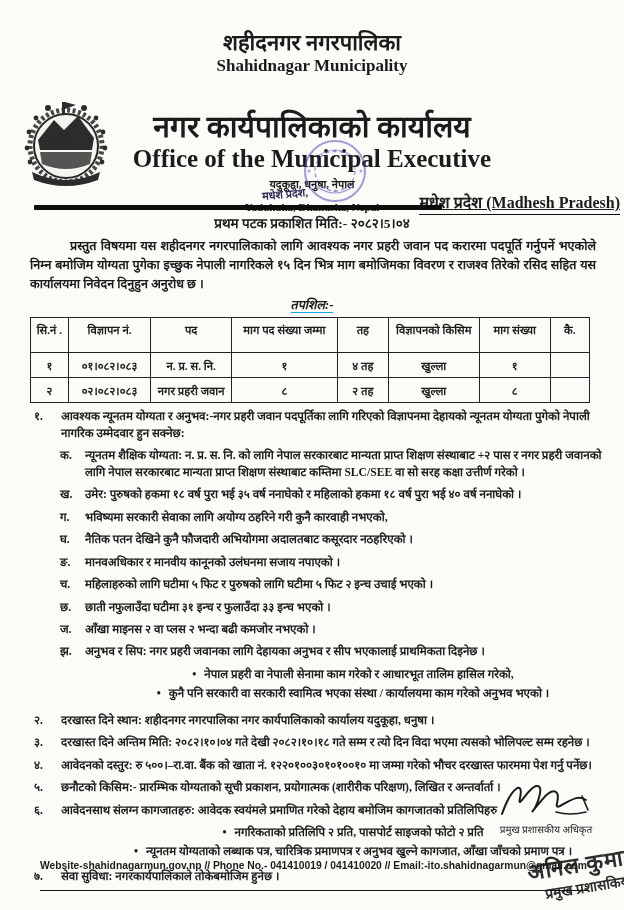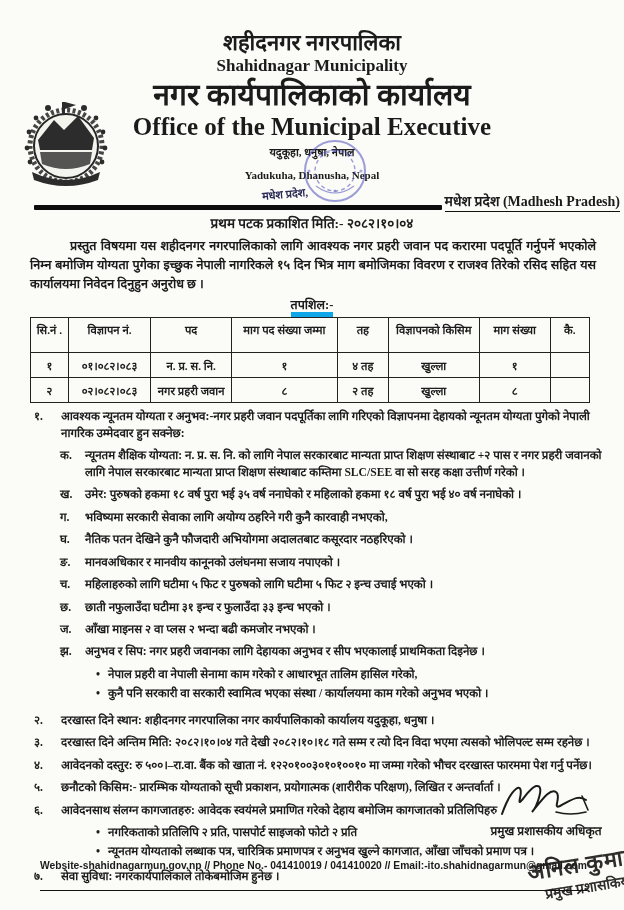--- a/index.html
+++ b/index.html
@@ -7,63 +7,63 @@
     position:relative;width:624px;height:910px;margin:0 auto;
     background:#fbfbf8;overflow:hidden;color:#1b1b1b;
     font-family:"Liberation Serif","DejaVu Sans",serif;
   }
   
   .header{position:relative;height:210px;border-radius:7px;}
   .emblem{position:absolute;left:18px;top:94px;}
   .head-center{position:absolute;left:0;right:0;top:30px;text-align:center;}
   .h-np1{font-size:22px;font-weight:700;line-height:1.15;}
   .h-en1{font-size:17px;font-weight:700;line-height:1.25;}
-  .h-np2{font-size:30px;font-weight:700;line-height:1.2;}
+  .h-np2{font-size:30px;font-weight:700;line-height:1.2;margin-top:32px;}
   .h-en2{font-size:25px;font-weight:700;line-height:1.15;}
   .h-ad1{font-size:11px;font-weight:700;margin-top:3px;}
   .h-ad2{font-size:11px;font-weight:700;margin-top:10px;}
   .seal{position:absolute;left:296px;top:138px;opacity:.8;}
   .seal-province{
     position:absolute;left:262px;top:186px;font-size:11px;font-weight:700;
     color:#2a2a55;transform:rotate(-5deg);
   }
   .province-right{
-    position:absolute;right:4px;top:191px;font-size:14px;font-weight:700;
-    border-bottom:1.5px solid #111;padding-bottom:1px;
+    position:absolute;right:4px;top:191px;font-size:16px;font-weight:700;
+    border-bottom:1.5px solid #111;padding-bottom:1px;text-decoration:underline;
   }
   .rule{position:absolute;left:34px;top:205px;width:408px;height:5px;background:#0d0d0d;border-radius:1px;}
   
   .n-title{text-align:center;font-size:15px;font-weight:700;margin-top:2px;}
   .n-pub{text-align:center;font-size:13.5px;font-weight:700;margin-top:4px;}
   .n-intro{
     margin:5px 28px 0 30px;font-size:12.6px;font-weight:700;line-height:1.52;
     text-align:justify;text-indent:40px;
   }
   .n-details{text-align:center;font-size:12.5px;font-weight:700;margin-top:2px;}
-  .n-details span{border-bottom:5px solid #0ea5e9;}
+  .n-details span{border-bottom:1px solid #0ea5e9;font-style:italic;}
   
   table.vtab{
     border-collapse:collapse;margin:4px auto 0 30px;width:560px;
     font-size:11.3px;font-weight:700;
   }
   .vtab th,.vtab td{border:1.4px solid #222;text-align:center;padding:2px 2px;}
   .vtab th{height:28px;vertical-align:top;padding-top:4px;}
   .vtab td{height:20px;}
   
   .list{margin:6px 14px 0 34px;font-size:11.6px;font-weight:600;line-height:1.42;}
   .li{display:flex;gap:5px;margin-bottom:6px;}
   .li .num{min-width:22px;font-weight:700;}
   .li .txt{flex:1;}
   .sub{margin-left:26px;}
   .sub .num{min-width:20px;}
-  .blt{display:flex;gap:8px;margin:3px 0 3px 62px;}
+  .blt{display:flex;gap:8px;margin:3px 0 3px 62px;justify-content:center;}
   .blt::before{content:"•";font-weight:700;}
   
   .sig-block{position:absolute;right:18px;top:778px;text-align:center;}
-  .sig-title{font-size:12px;font-weight:700;margin-top:-4px;}
+  .sig-title{font-size:10px;font-weight:400;margin-top:-4px;}
   .stamp-ink{
     position:absolute;right:-48px;top:845px;transform:rotate(-9deg);
     color:#2e2d2b;text-align:left;white-space:nowrap;
   }
   .stamp-name{font-size:22px;font-weight:700;letter-spacing:1px;}
   .stamp-desg{font-size:14px;font-weight:700;margin-left:14px;}
   
   .footer{
     position:absolute;left:40px;top:860px;font-size:10.3px;font-weight:700;
     font-family:"Liberation Sans","DejaVu Sans",sans-serif;
@@ -126,21 +126,21 @@
         <circle cx="13" cy="33" r="1.6"></circle>
           <circle cx="65" cy="33" r="1.6"></circle>
       </g>
     </svg>
     <div class="seal-province">मधेश प्रदेश,</div>
 
     <div class="province-right">मधेश प्रदेश (Madhesh Pradesh)</div>
     <div class="rule"></div>
   </div>
 
-  <div class="n-pub">प्रथम पटक प्रकाशित मिति:- २०८२।१०।०४</div>
+  <div class="n-pub">प्रथम पटक प्रकाशित मिति:- २०८२।5।०४</div>
   <div class="n-intro">प्रस्तुत विषयमा यस शहीदनगर नगरपालिकाको लागि आवश्यक नगर प्रहरी जवान पद करारमा पदपूर्ति गर्नुपर्ने भएकोले निम्न बमोजिम योग्यता पुगेका इच्छुक नेपाली नागरिकले १५ दिन भित्र माग बमोजिमका विवरण र राजश्व तिरेको रसिद सहित यस कार्यालयमा निवेदन दिनुहुन अनुरोध छ ।</div>
   <div class="n-details"><span>तपशिल:-</span></div>
 
   <table class="vtab">
     <colgroup>
       <col style="width:38px">
         <col style="width:84px">
         <col style="width:82px">
         <col style="width:108px">
       <col style="width:52px">

